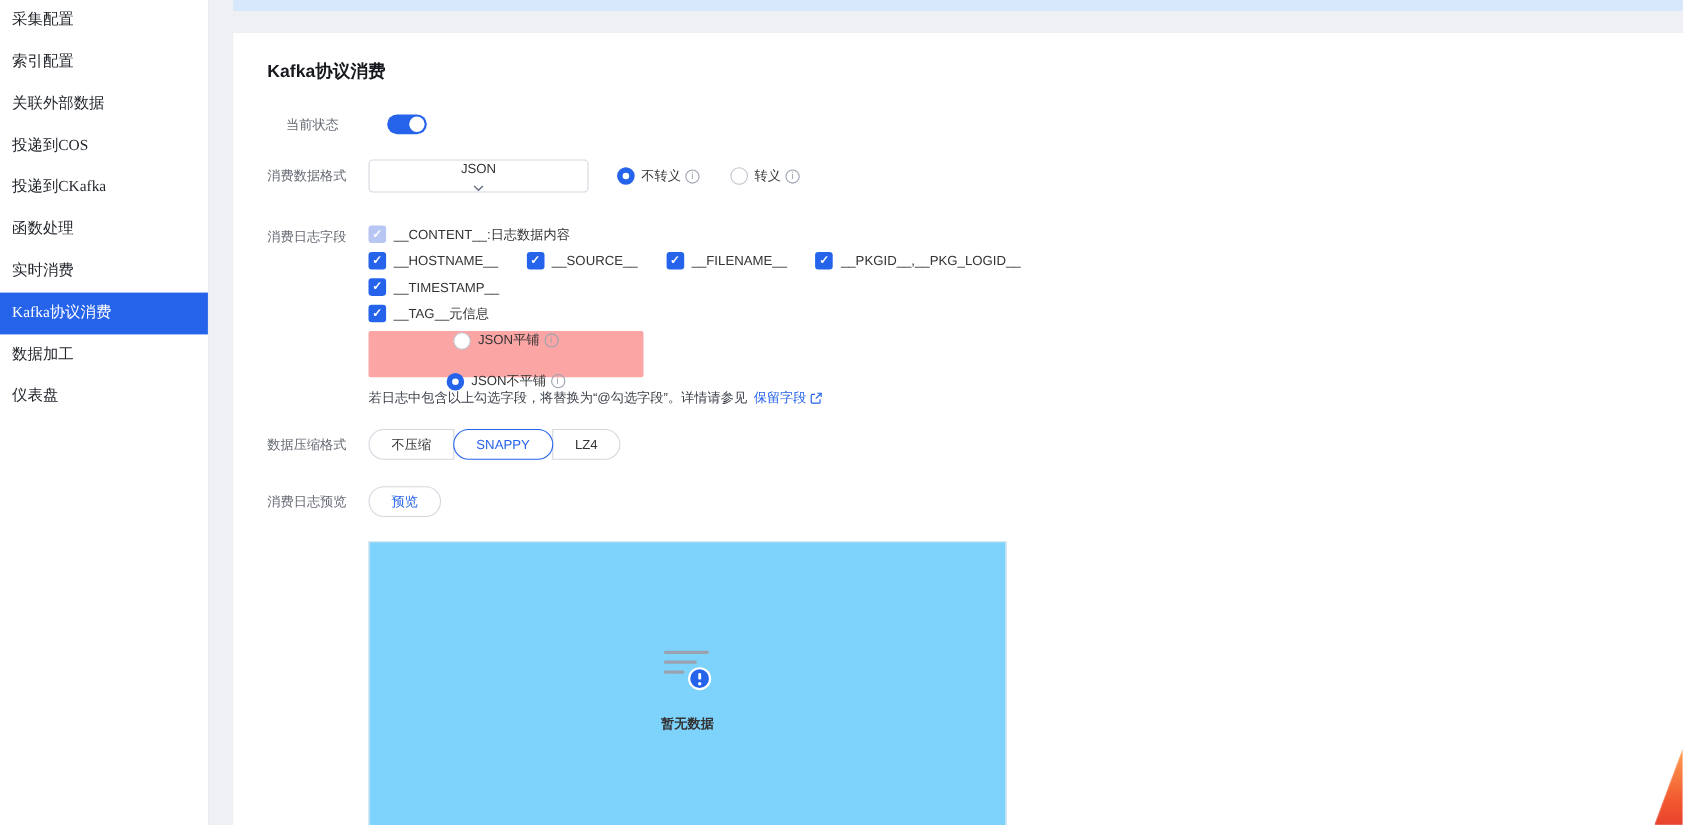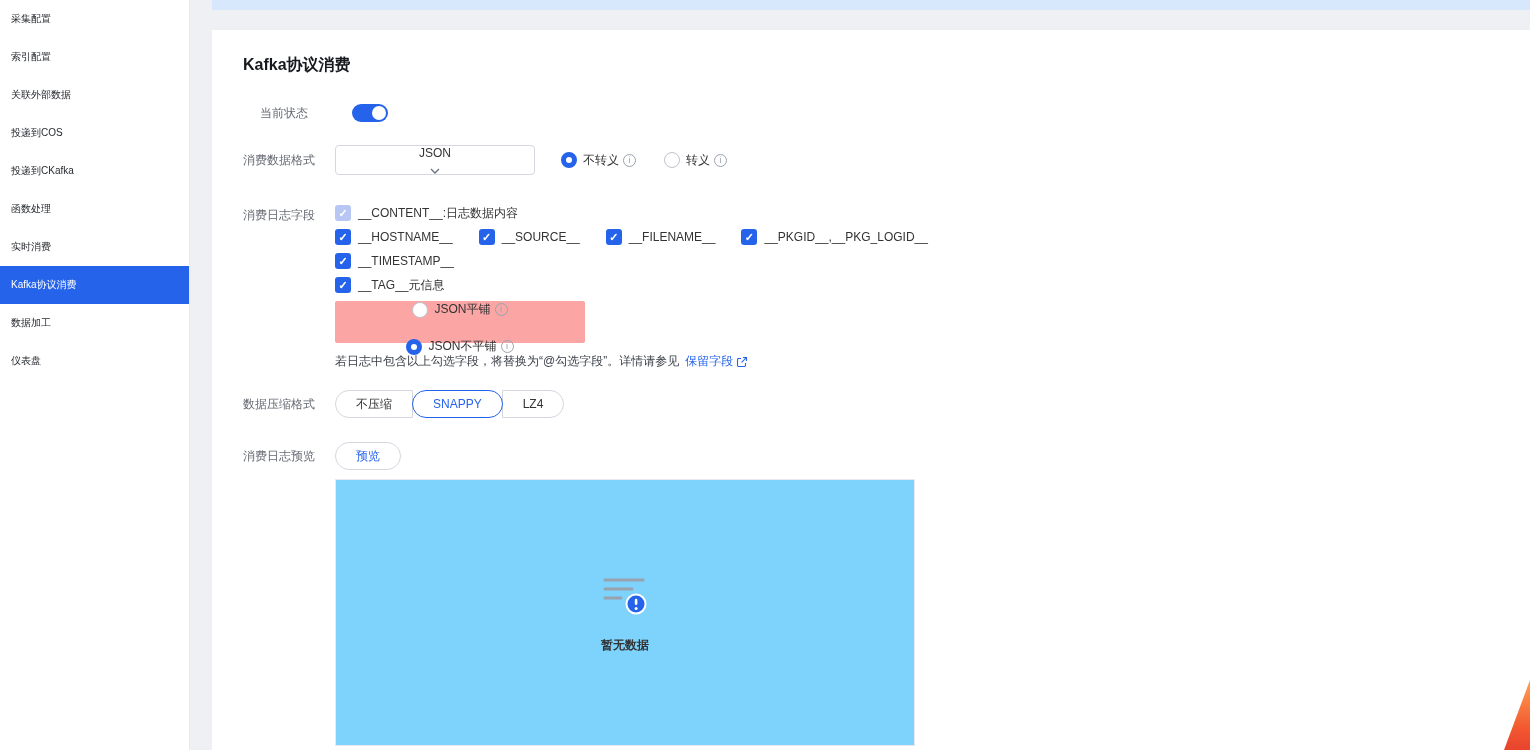--- a/index.html
+++ b/index.html
@@ -11,21 +11,21 @@
   }
   .app { display:flex; height:100%; }
 
   
   .sidebar {
     width:190px; flex:none; background:#fff; height:100%;
     border-right:1px solid #e8eaef;
   }
   .side-item {
     height:38px; line-height:38px; padding-left:11px;
-    font-size:10px; color:#1f2329; cursor:pointer; white-space:nowrap;
+    font-size:14px; color:#1f2329; cursor:pointer; white-space:nowrap;font-family:Liberation Serif, serif;
   }
   .side-item.active { background:#2563eb; color:#fff; }
 
   
   .main { flex:1; position:relative; height:100%; }
   .top-banner { height:10px; margin-left:22px; background:#d7e8fd; }
   .card {
     margin:20px 0 0 22px; background:#fff; height:calc(100% - 30px);
     padding:25px 40px 0 31px; overflow:hidden;
   }
@@ -104,21 +104,21 @@
     width:580px; height:267px; border:1px solid #e6e9ef; background:#7dd3fc;
     display:flex; flex-direction:column; align-items:center; justify-content:center;
   }
   .empty-text { margin-top:20px; font-size:12px; font-weight:600; color:#333; }
 
   
   .r-status   { margin-bottom:23px;margin-left:17px; }
   .r-format   { margin-bottom:30px; }
   .r-fields   { margin-bottom:20px; }
   .r-compress { margin-bottom:24px; }
-  .r-preview  { margin-bottom:9px; }
+  .r-preview  { margin-bottom:22px; }
 
   .format-control { display:flex; align-items:center; }
   .format-control .select { margin-right:26px; }
   .format-control .radio-item + .radio-item { margin-left:28px; }
 
   
   .corner-ribbon {
     position:fixed; right:0; bottom:0; width:26px; height:70px;
     background:linear-gradient(180deg, #ffa052 0%, #f2572f 70%, #e8432e 100%);
     clip-path:polygon(100% 0, 100% 100%, 0 100%);

